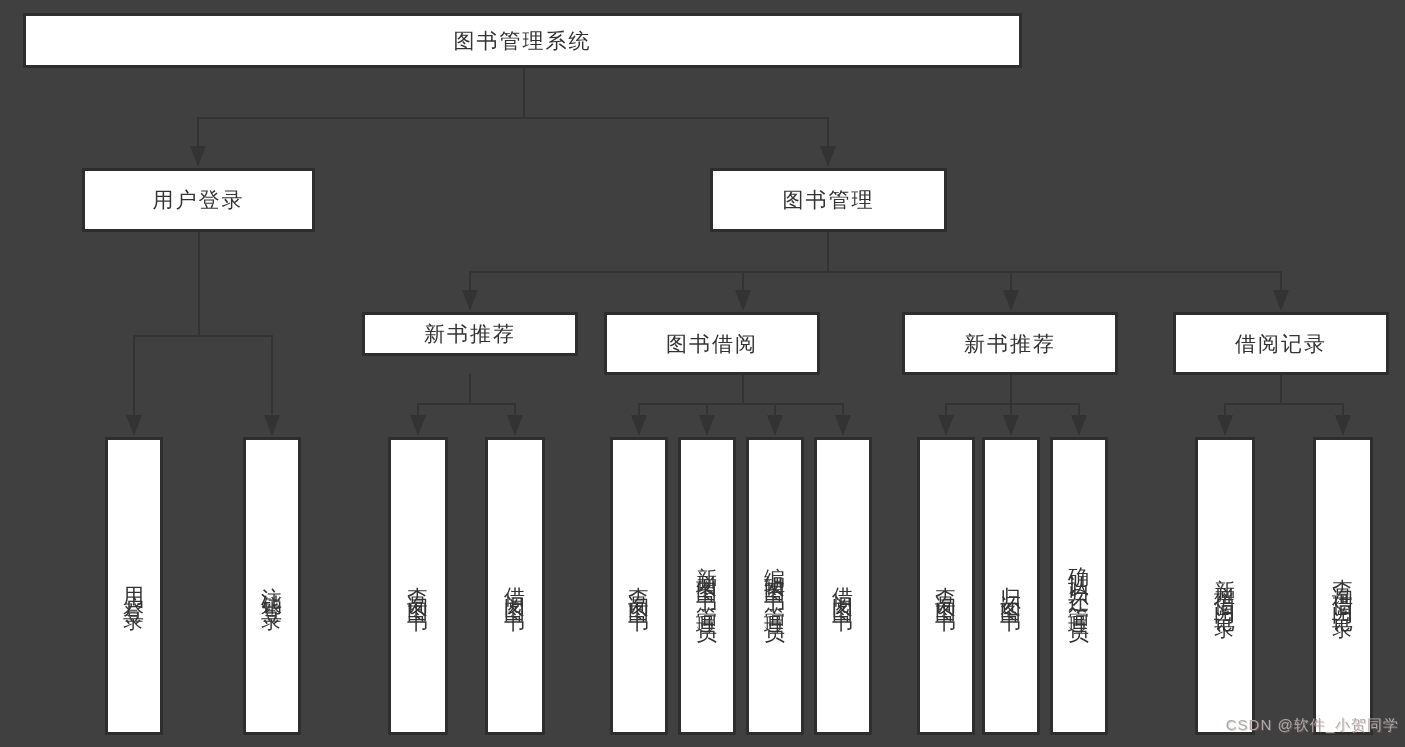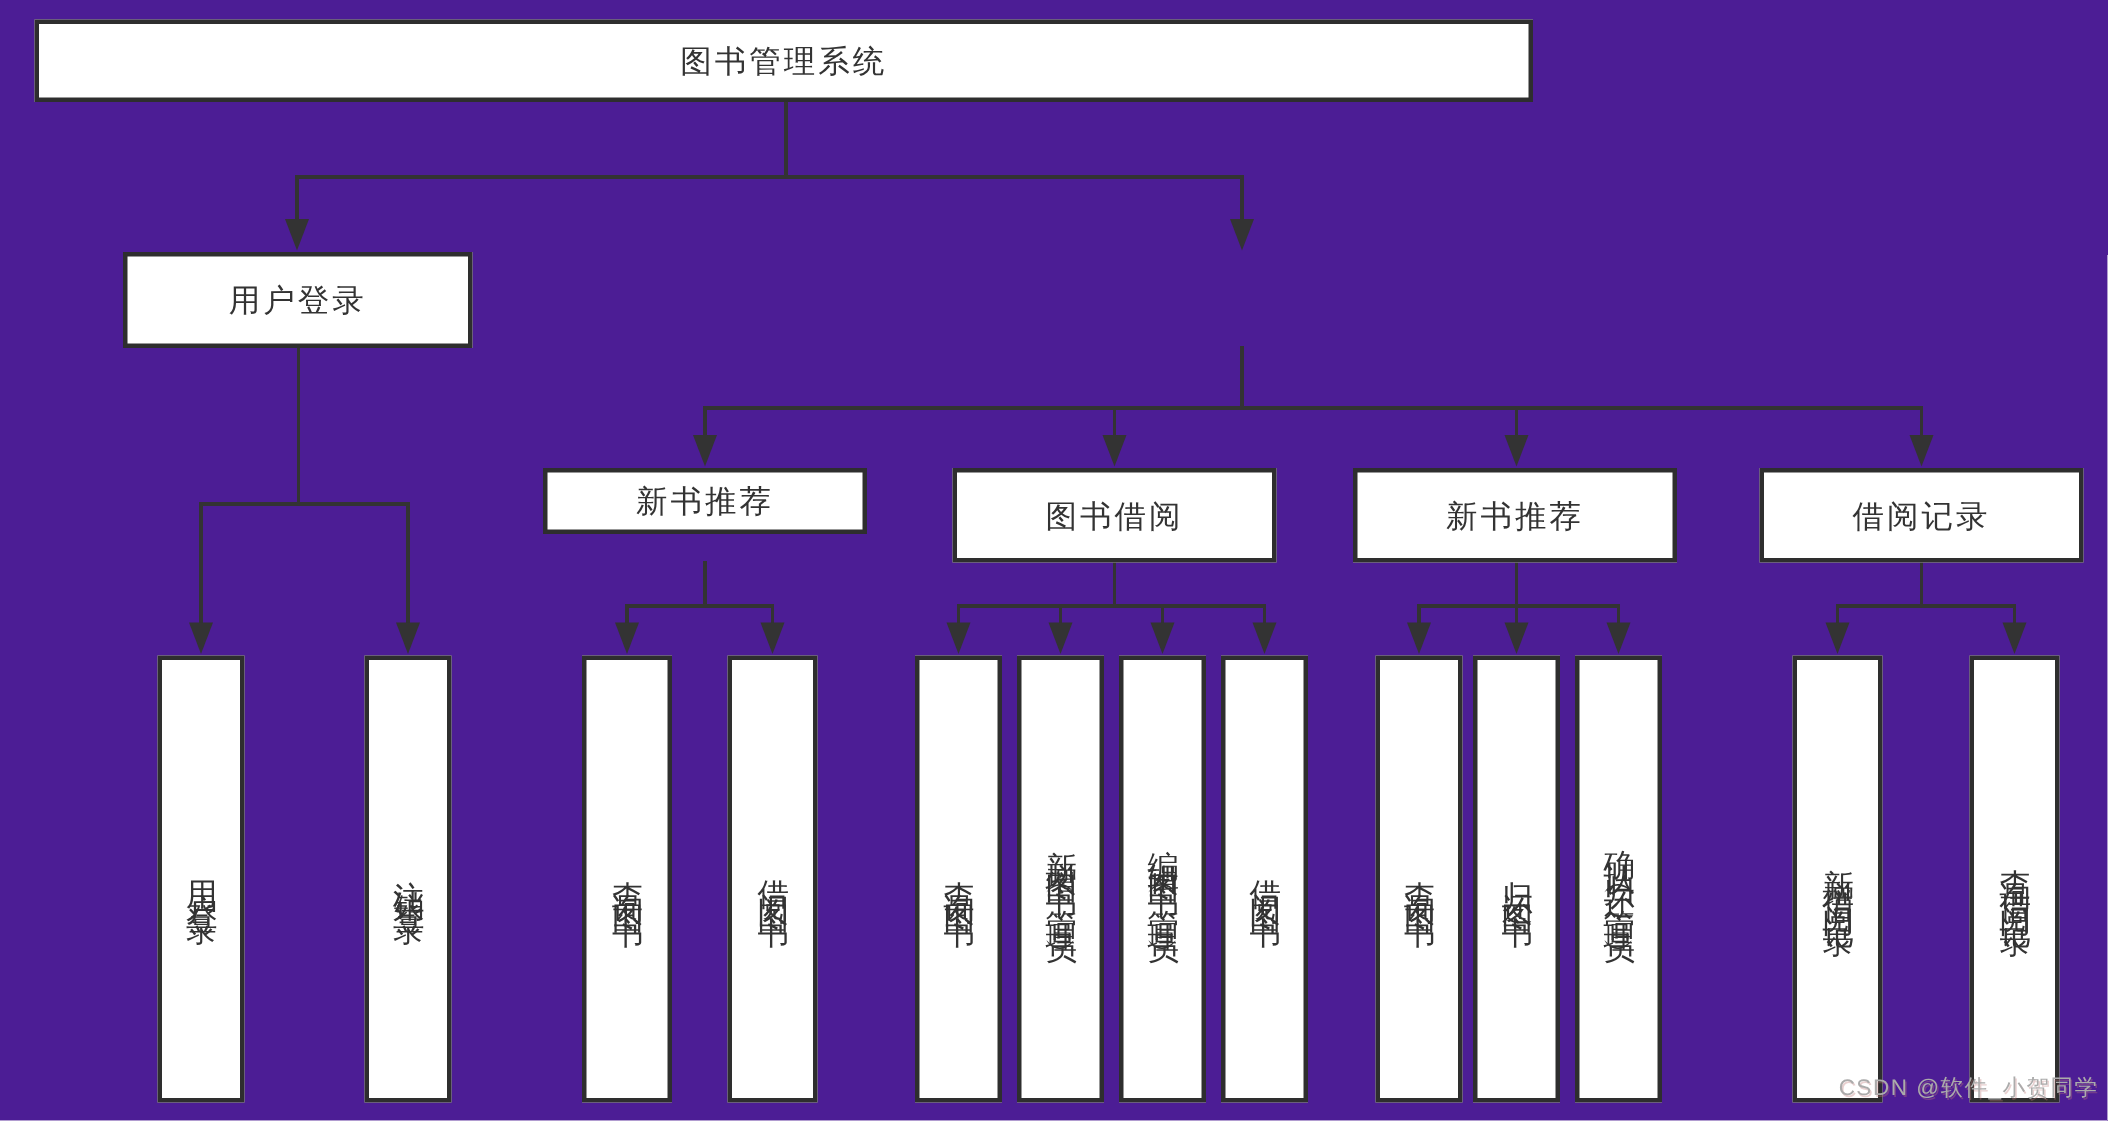--- a/index.html
+++ b/index.html
@@ -1,20 +1,20 @@
 <!DOCTYPE html>
 <html><head>
 <meta charset="utf-8">
 <style>
   html, body { margin: 0; padding: 0; background: #ffffff; }
   .canvas {
     position: relative;
     width: 1405px;
     height: 747px;
-    background: #4c1d95;
+    background: #404040;
     font-family: "Liberation Sans", sans-serif;
     overflow: hidden;
   }
   .wires { position: absolute; left: 0; top: 0; width: 1405px; height: 747px; }
   .wires path { stroke: #333333; stroke-width: 2.5; fill: none; stroke-linecap: square; shape-rendering: crispEdges; }
   .wires polygon { fill: #333333; stroke: none; }
   .box {
     position: absolute;
     box-sizing: border-box;
     border: 3px solid #2e2e2e;
@@ -88,25 +88,28 @@
     <polygon points="1335,415 1351,415 1343,436"></polygon>
   </svg>
 
   <div class="box" style="left:23px; top:13px; width:999px; height:55px;">
     <span class="hlabel">图书管理系统</span>
   </div>
 
   <div class="box" style="left:82px; top:168px; width:233px; height:64px;">
     <span class="hlabel">用户登录</span>
   </div>
+  <div class="box" style="left:710px; top:168px; width:237px; height:64px;">
+    <span class="hlabel">图书管理</span>
+  </div>
 
   <div class="box" style="left:362px; top:312px; width:216px; height:44px;">
     <span class="hlabel">新书推荐</span>
   </div>
-  <div class="box" style="left:635px; top:312px; width:216px; height:63px;">
+  <div class="box" style="left:604px; top:312px; width:216px; height:63px;">
     <span class="hlabel">图书借阅</span>
   </div>
   <div class="box" style="left:902px; top:312px; width:216px; height:63px;">
     <span class="hlabel">新书推荐</span>
   </div>
   <div class="box" style="left:1173px; top:312px; width:216px; height:63px;">
     <span class="hlabel">借阅记录</span>
   </div>
 
   <div class="box" style="left:105px; top:437px; width:58px; height:298px;">

